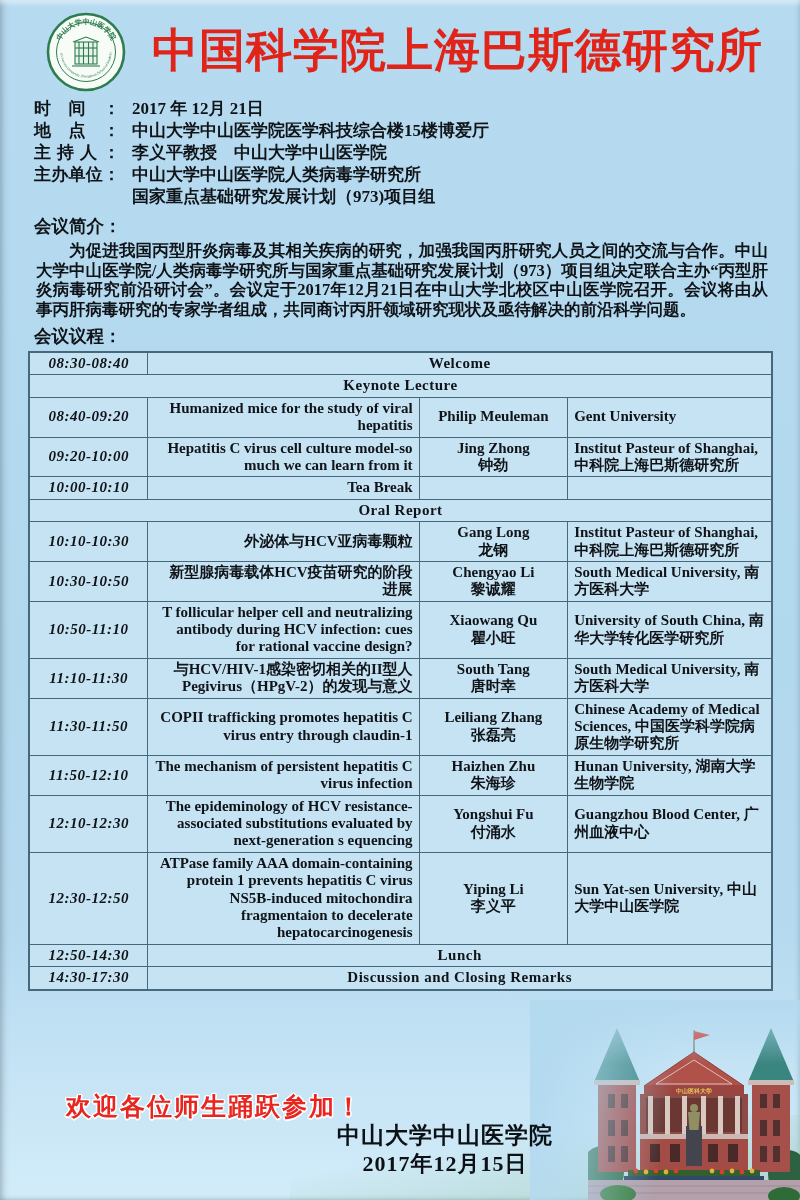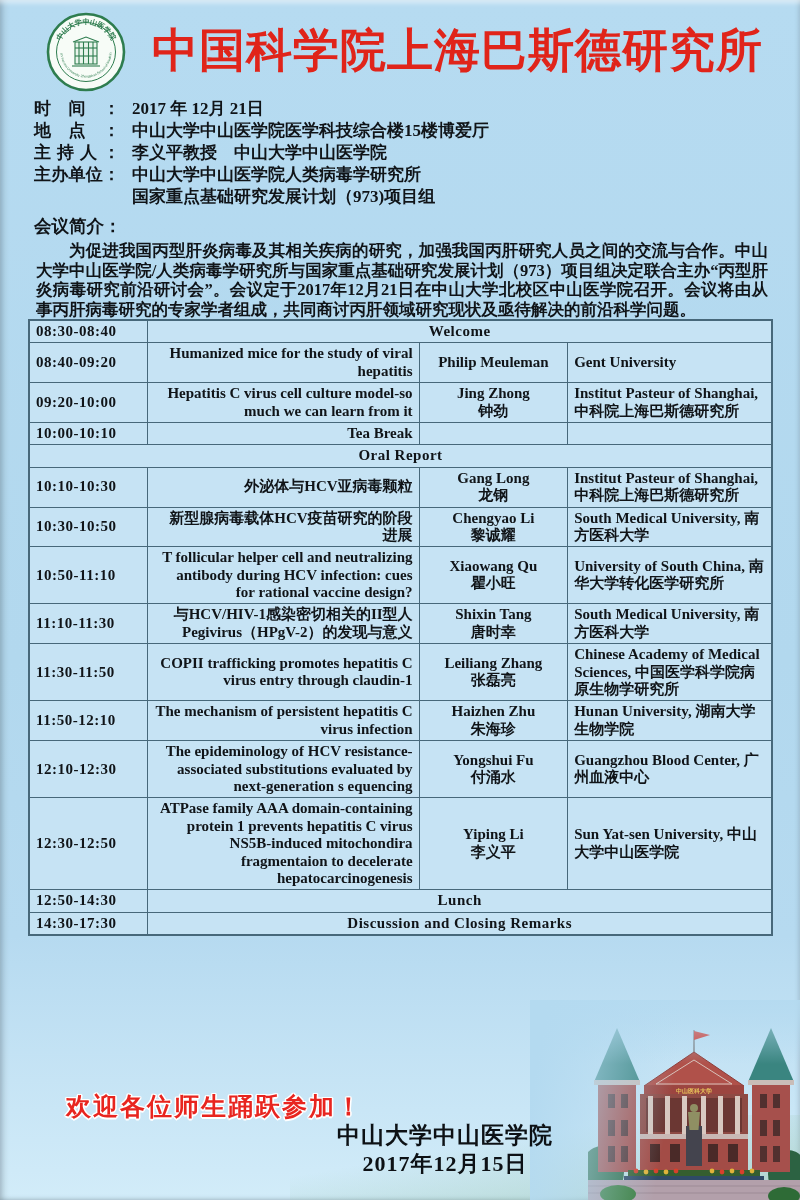--- a/index.html
+++ b/index.html
@@ -37,21 +37,21 @@
   
   table.agenda{
     margin-left:28px;width:745px;border-collapse:collapse;
     border:2px solid #47687a;table-layout:fixed;
     font-family:"Liberation Serif", serif;font-weight:bold;color:#101418;
   }
   table.agenda td{
     border:1px solid #47687a;background:#c6e3f4;
     font-size:15px;line-height:1.16;padding:2px 6px;vertical-align:middle;
   }
-  td.c-time{text-align:left;font-size:15.5px;letter-spacing:.5px;white-space:nowrap;}
+  td.c-time{text-align:center;font-size:15.5px;letter-spacing:.5px;white-space:nowrap;font-style:italic;}
   td.c-title{text-align:right;padding-left:10px;}
   td.c-person{text-align:center;}
   td.c-org{text-align:left;padding-left:8px;}
   td.c-center{text-align:center;letter-spacing:.5px;}
   
   .welcome{
     position:absolute;left:66px;top:1090px;font-size:25px;font-weight:bold;
     letter-spacing:2px;color:#e8251f;font-family:"Liberation Sans", sans-serif;
     text-shadow:-1.5px 0 #fff,1.5px 0 #fff,0 -1.5px #fff,0 1.5px #fff,1px 1px #fff,-1px -1px #fff,1px -1px #fff,-1px 1px #fff;
   }
@@ -128,33 +128,37 @@
       <div class="info-vals">
         <div>中山大学中山医学院人类病毒学研究所</div>
         <div>国家重点基础研究发展计划（973)项目组</div>
       </div>
     </div>
   </div>
 
   <div class="intro-label">会议简介：</div>
   <div class="intro-text">为促进我国丙型肝炎病毒及其相关疾病的研究，加强我国丙肝研究人员之间的交流与合作。中山大学中山医学院/人类病毒学研究所与国家重点基础研究发展计划（973）项目组决定联合主办“丙型肝炎病毒研究前沿研讨会”。会议定于2017年12月21日在中山大学北校区中山医学院召开。会议将由从事丙肝病毒研究的专家学者组成，共同商讨丙肝领域研究现状及亟待解决的前沿科学问题。</div>
 
+  <div class="agenda-label">会议议程：</div>
   <table class="agenda">
     <colgroup>
         <col style="width:16%">
         <col style="width:36.5%">
         <col style="width:20%">
         <col style="width:27.5%">
       </colgroup>
     <tbody>
       <tr>
         <td class="c-time">08:30-08:40</td>
         <td class="c-center" colspan="3">Welcome</td>
       </tr>
       <tr>
+        <td class="c-center" colspan="4">Keynote Lecture</td>
+      </tr>
+      <tr>
         <td class="c-time">08:40-09:20</td>
         <td class="c-title">Humanized mice for the study of viral hepatitis</td>
         <td class="c-person">
           <div>Philip Meuleman</div>
           <div></div>
         </td>
         <td class="c-org">Gent University</td>
       </tr>
       <tr>
         <td class="c-time">09:20-10:00</td>
@@ -198,21 +202,21 @@
         <td class="c-person">
           <div>Xiaowang Qu</div>
           <div>瞿小旺</div>
         </td>
         <td class="c-org">University of South China, 南华大学转化医学研究所</td>
       </tr>
       <tr>
         <td class="c-time">11:10-11:30</td>
         <td class="c-title">与HCV/HIV-1感染密切相关的II型人Pegivirus（HPgV-2）的发现与意义</td>
         <td class="c-person">
-          <div>Shixin Tang</div>
+          <div>South Tang</div>
           <div>唐时幸</div>
         </td>
         <td class="c-org">South Medical University, 南方医科大学</td>
       </tr>
       <tr>
         <td class="c-time">11:30-11:50</td>
         <td class="c-title">COPII trafficking promotes hepatitis C virus entry through claudin-1</td>
         <td class="c-person">
           <div>Leiliang Zhang</div>
           <div>张磊亮</div>

